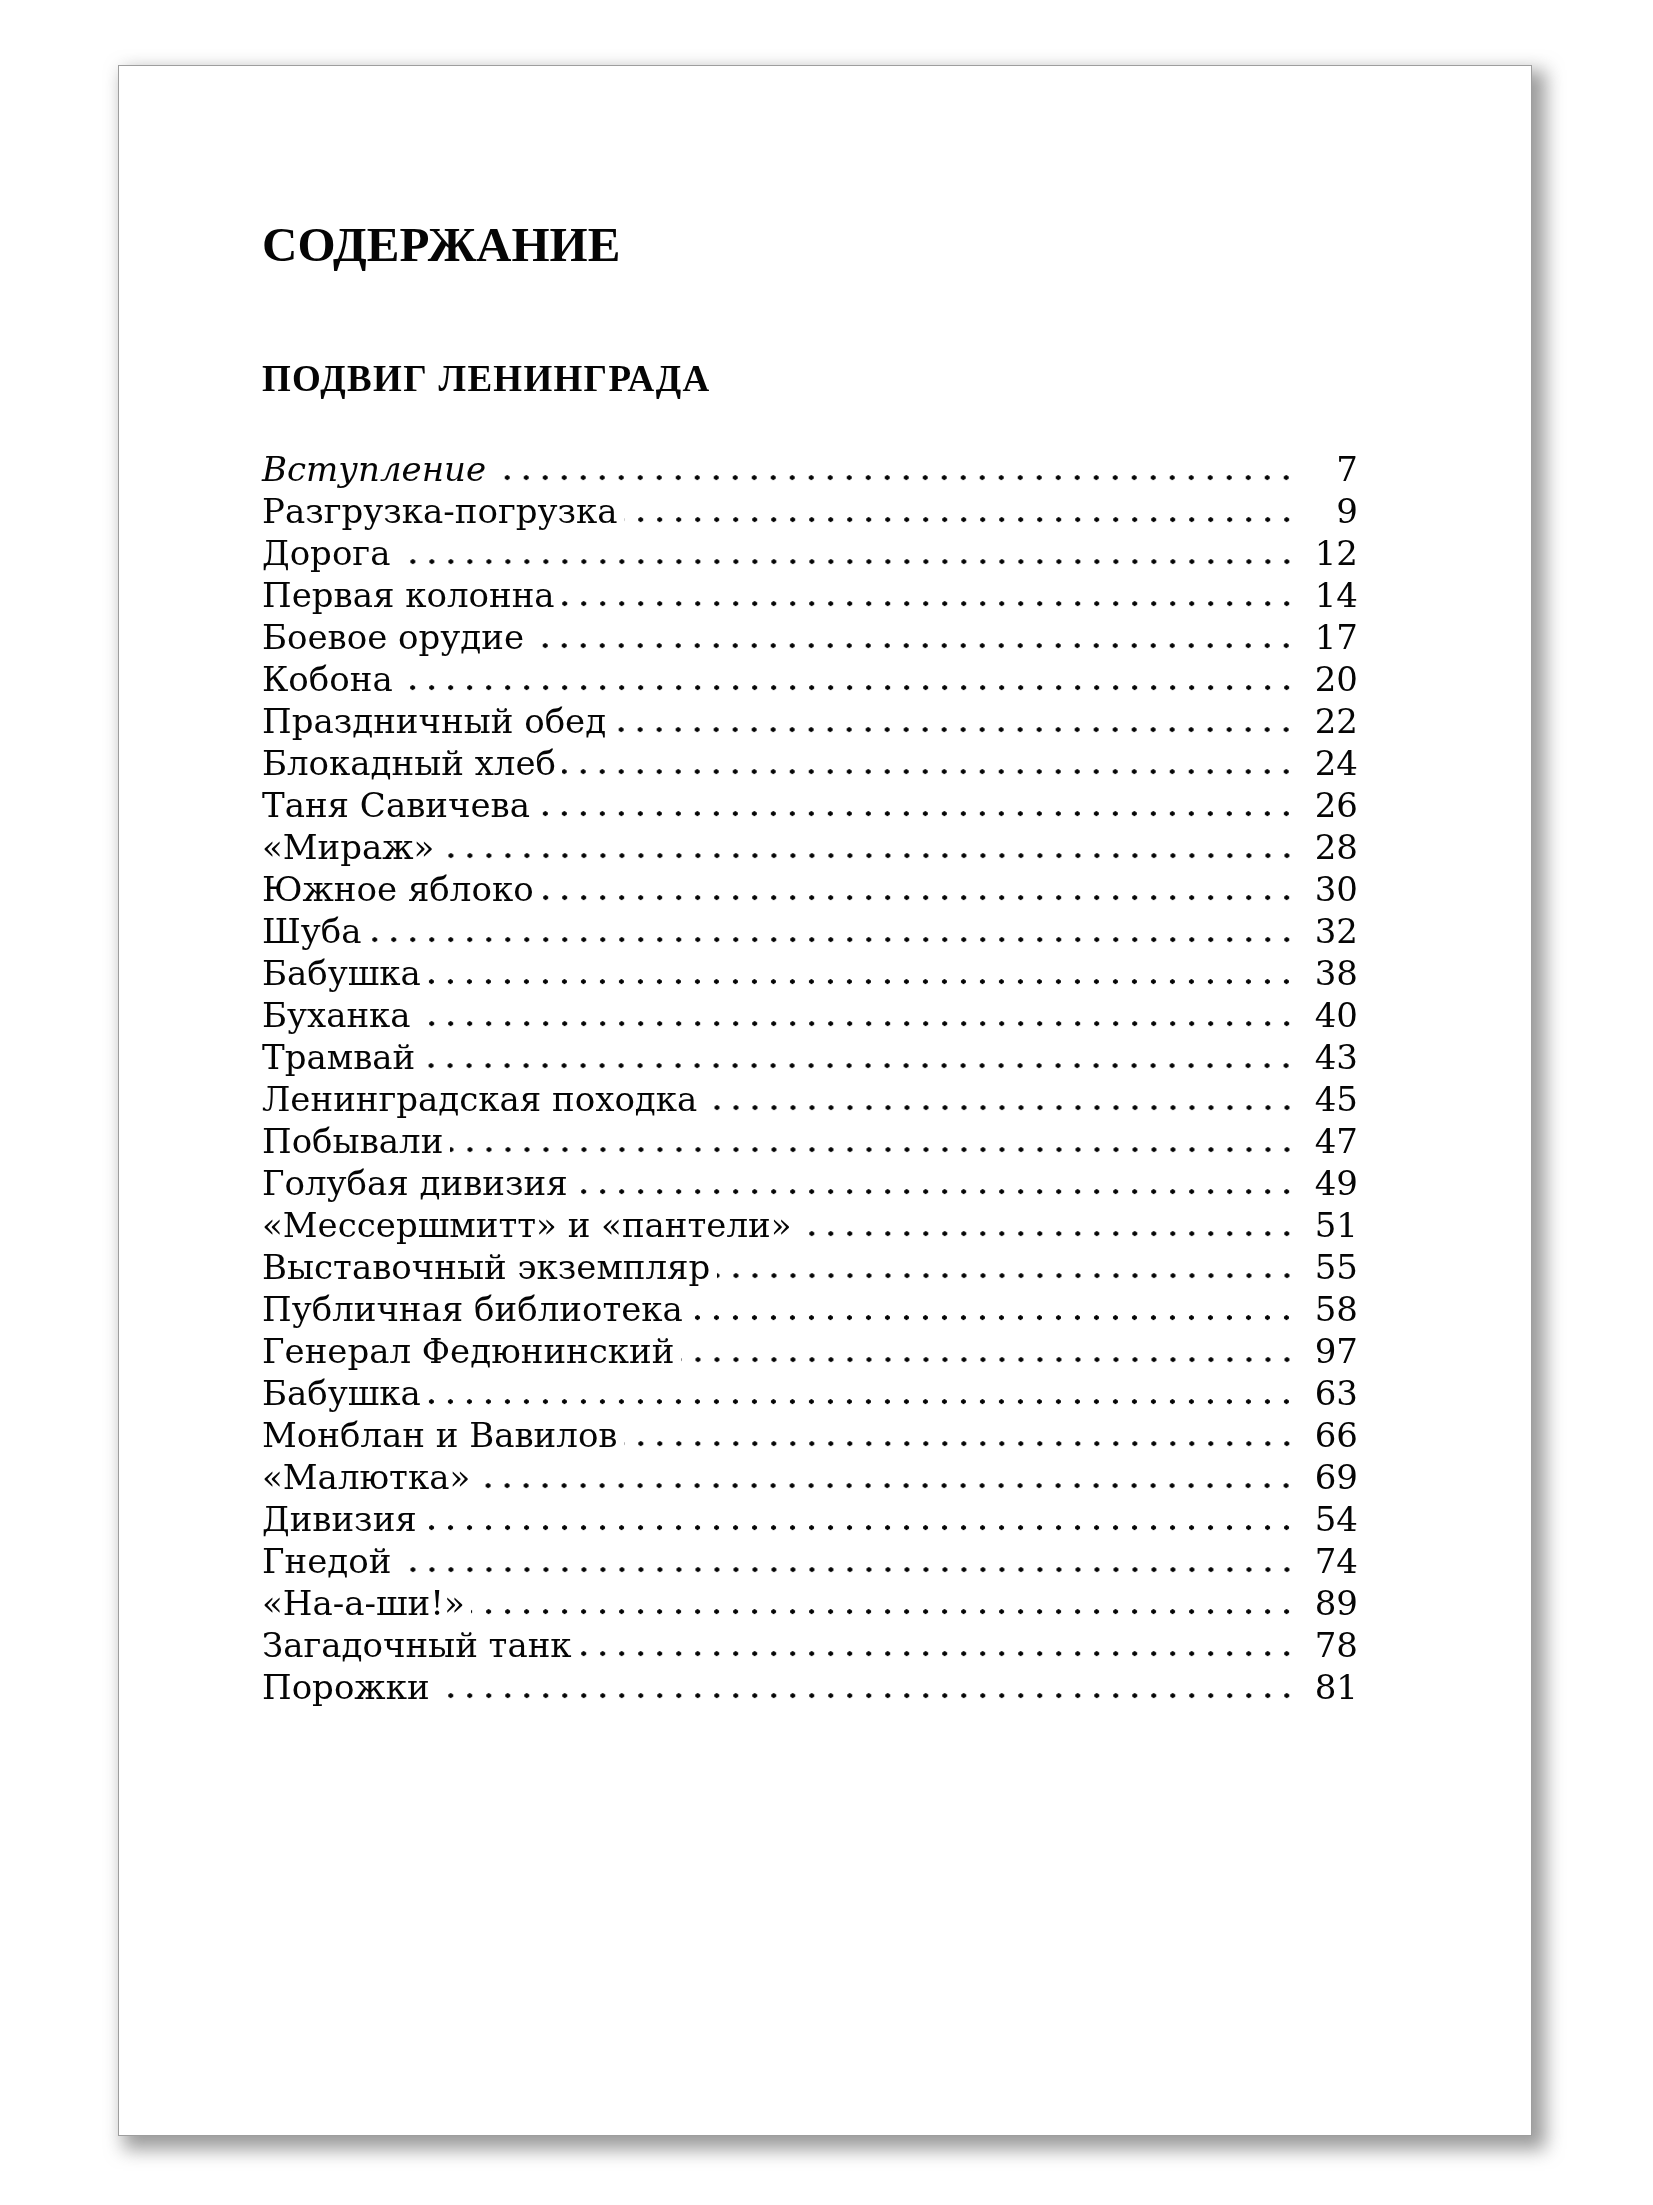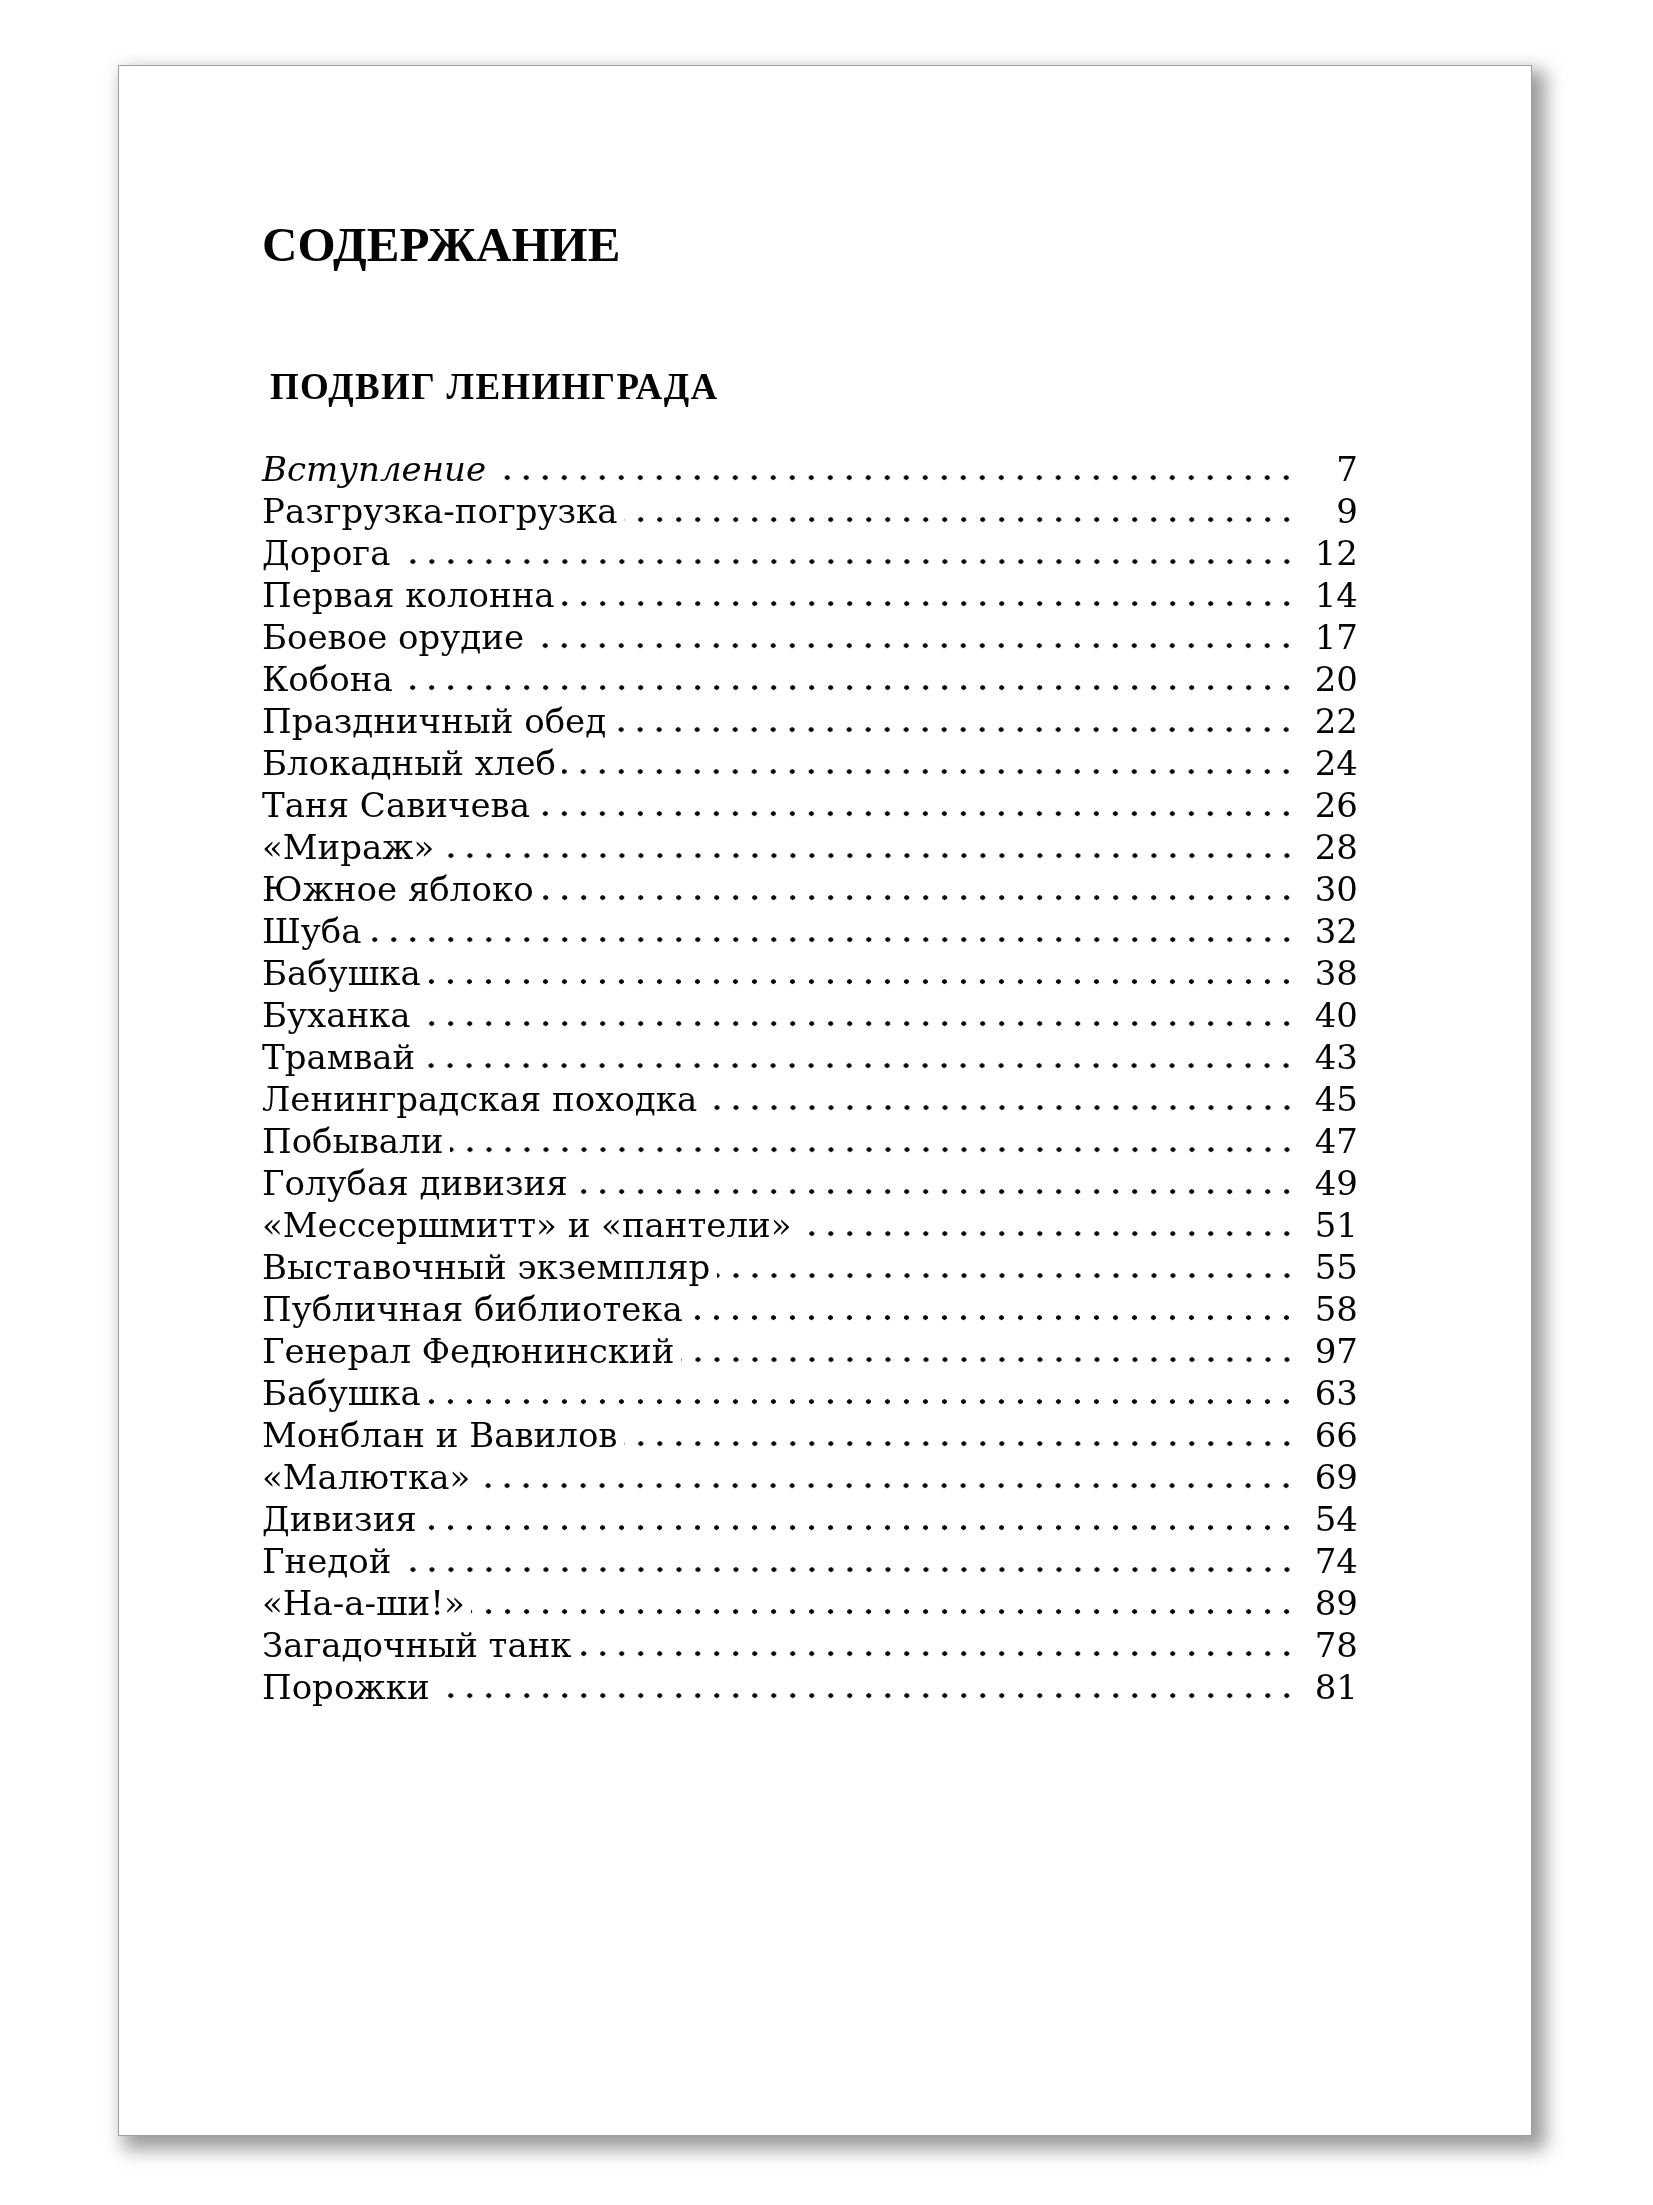--- a/index.html
+++ b/index.html
@@ -40,21 +40,21 @@
   .section-title {
     position: absolute;
     left: 143px;
     top: 294px;
     font-family: "Liberation Serif", "DejaVu Serif", serif;
     font-weight: bold;
     font-size: 37px;
     line-height: 37px;
     letter-spacing: 1.3px;
     white-space: nowrap;
-    margin: 8px;
+    margin: 0;
   }
   .toc-list {
     position: absolute;
     left: 143px;
     top: 382px;
     width: 1096px;
     margin: 0;
     padding: 0;
     list-style: none;
   }

